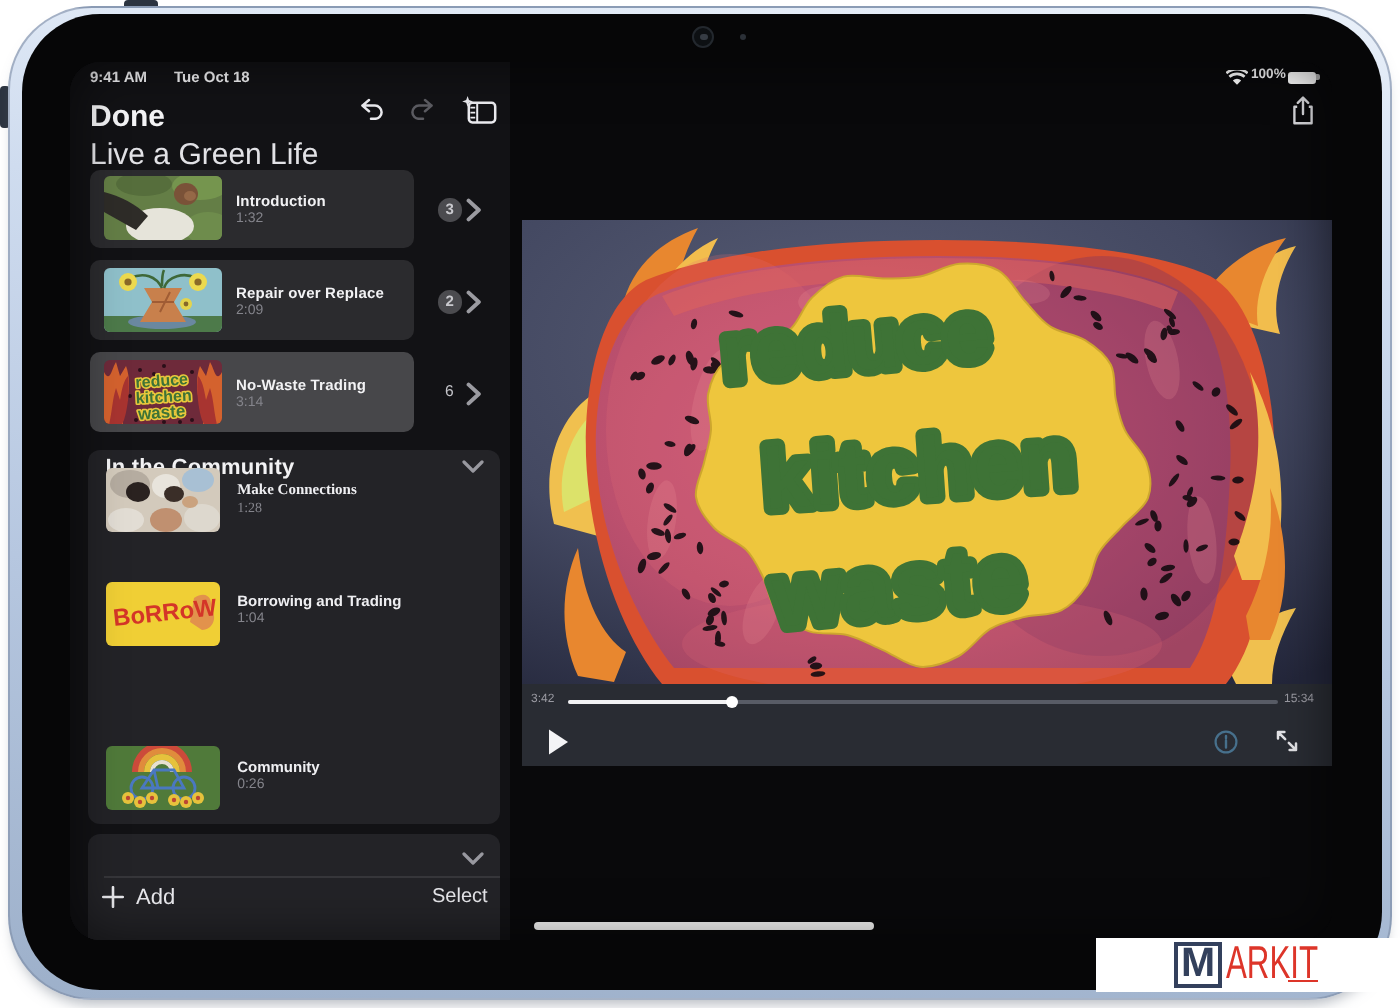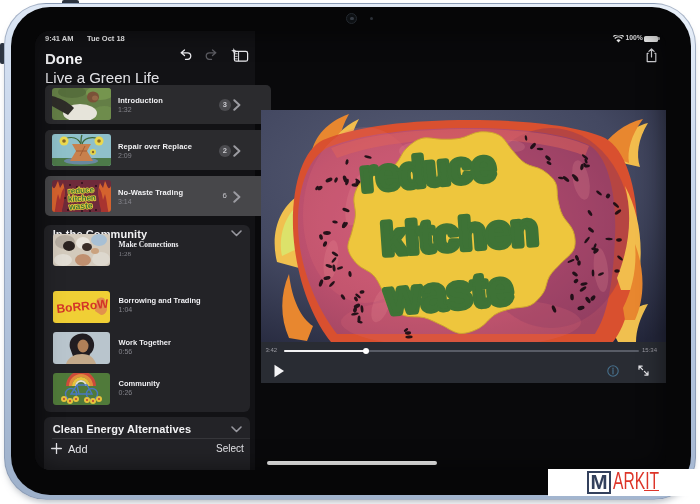--- a/index.html
+++ b/index.html
@@ -9,21 +9,21 @@
     border-radius:42px;
     background:linear-gradient(185deg,#e9f0f9 0%,#cfdcef 25%,#b6c7e0 60%,#9db0ca 100%);
     box-shadow:0 5px 7px -3px rgba(105,115,130,.50);
     border:1px solid rgba(125,140,165,.6); }
   .bezel { position:absolute; left:6px; top:2.5px; right:4.5px; bottom:4px;
     border-radius:39px; background:#060607; }
   .screen { position:absolute; left:35px; top:31px; width:631px; height:439px;
     border-radius:15px; background:#09090b; overflow:hidden; }
   .sidebar { position:absolute; left:0; top:0; width:220px; height:439px; background:#121215; }
   .white { color:#f4f4f6; }
-  .card { position:absolute; left:10px; width:226px; height:39.5px; border-radius:5px; background:#2a2a2d; }
+  .card { position:absolute; left:10px; width:162px; height:39.5px; border-radius:5px; background:#2a2a2d; }
   .thumb { position:absolute; left:7px; top:3.8px; width:59px; height:32px; border-radius:3px; overflow:hidden; }
   .ctitle { position:absolute; left:73px; top:11.5px; font-size:7.5px; font-weight:bold; color:#f2f2f4; letter-spacing:.1px; }
   .ctime { position:absolute; left:73px; top:21.5px; font-size:7px; color:#84848b; }
   .badge { position:absolute; left:174px; top:14.8px; width:11.6px; height:11.6px; border-radius:50%;
      background:#4b4b4f; color:#c9c9ce; font-size:7.5px; font-weight:bold; text-align:center; line-height:11.6px; }
   .chev { position:absolute; left:188px; top:14.5px; }
   .row { position:absolute; left:0; width:220px; height:41.3px; }
   .rthumb { position:absolute; left:17.7px; top:0; width:57px; height:32px; border-radius:3px; overflow:hidden; }
   .rtitle { position:absolute; left:83.6px; top:5.5px; font-size:7.5px; font-weight:bold; color:#efeff2; }
   .rtime { position:absolute; left:83.6px; top:15.5px; font-size:7px; color:#84848b; }
@@ -197,32 +197,20 @@
 <rect width="57" height="32" fill="#f0cf35"></rect>
 <path d="M44 8 C50 4 54 8 52 14 C56 16 54 24 48 24 L42 20 Z" fill="#e2924c"></path>
 <g fill="#d43528" font-family="'Liberation Sans',sans-serif" font-weight="bold">
   <text x="4" y="22" font-size="12" transform="rotate(-6 4 22)">BoRRoW</text>
 </g>
 </svg>
       </div>
     <div class="rtitle">Borrowing and Trading</div>
     <div class="rtime">1:04</div>
   </div>
-  <div class="row" style="top:301.2px;">
-    <div class="rthumb">
-        <svg width="57" height="32" viewBox="0 0 57 32">
-<rect width="57" height="32" fill="#b9c5cd"></rect>
-<path d="M17 16 C14 3 30 -2 37 4 C43 9 42 18 37 22 L35 27 L21 27 Z" fill="#211d21"></path>
-<ellipse cx="30" cy="14" rx="5.5" ry="6.5" fill="#b08058"></ellipse>
-<path d="M13 32 C15 25 22 22 29 22 C37 22 41 26 43 32 Z" fill="#c3a98a"></path>
-</svg>
-      </div>
-    <div class="rtitle">Work Together</div>
-    <div class="rtime">0:56</div>
-  </div>
   <div class="row" style="top:342.3px;">
     <div class="rthumb">
         <svg width="57" height="32" viewBox="0 0 57 32">
 <rect width="57" height="32" fill="#507a3a"></rect>
 <path d="M13 13 A15 15 0 0 1 43 13 L39 13 A11 11 0 0 0 17 13 Z" fill="#cc4a3a"></path>
 <path d="M16 13 A12 12 0 0 1 40 13 L37 13 A9 9 0 0 0 19 13 Z" fill="#e08c3c"></path>
 <path d="M19 13 A9 9 0 0 1 37 13 L34 13 A6 6 0 0 0 22 13 Z" fill="#e6c23c"></path>
 <path d="M22 13 A6 6 0 0 1 34 13 L32 13 A4 4 0 0 0 24 13 Z" fill="#e8e0d0"></path>
 <g stroke="#4a78c0" stroke-width="1.4" fill="none">
   <circle cx="18" cy="21" r="5.5"></circle>
@@ -244,21 +232,20 @@
   <circle cx="34" cy="27" r="1.1"></circle>
             <circle cx="40" cy="28" r="1.1"></circle>
             <circle cx="46" cy="26" r="1.1"></circle>
 </g>
 </svg>
       </div>
     <div class="rtitle">Community</div>
     <div class="rtime">0:26</div>
   </div>
 
-  <div class="abs shead" style="left:17.7px;top:392.2px;">Clean Energy Alternatives</div>
   <svg class="abs" style="left:196px;top:395px" width="11" height="7" viewBox="0 0 11 7">
     <path d="M1 1 L5.5 5.5 L10 1" fill="none" stroke="#98989f" stroke-width="1.6" stroke-linecap="round" stroke-linejoin="round"></path>
   </svg>
 
   <div class="abs" style="left:17px;top:406.5px;width:198px;height:1px;background:rgba(255,255,255,.09);"></div>
   <svg class="abs" style="left:16px;top:412px" width="11" height="11" viewBox="0 0 11 11">
     <path d="M5.5 0.6 V10.4 M0.6 5.5 H10.4" stroke="#ebebef" stroke-width="1.3" stroke-linecap="round"></path>
   </svg>
   <div class="abs" style="left:33px;top:411.5px;font-size:11px;color:#ebebef;">Add</div>
   <div class="abs" style="left:181px;top:411.5px;font-size:10px;color:#e6e6ea;">Select</div>

